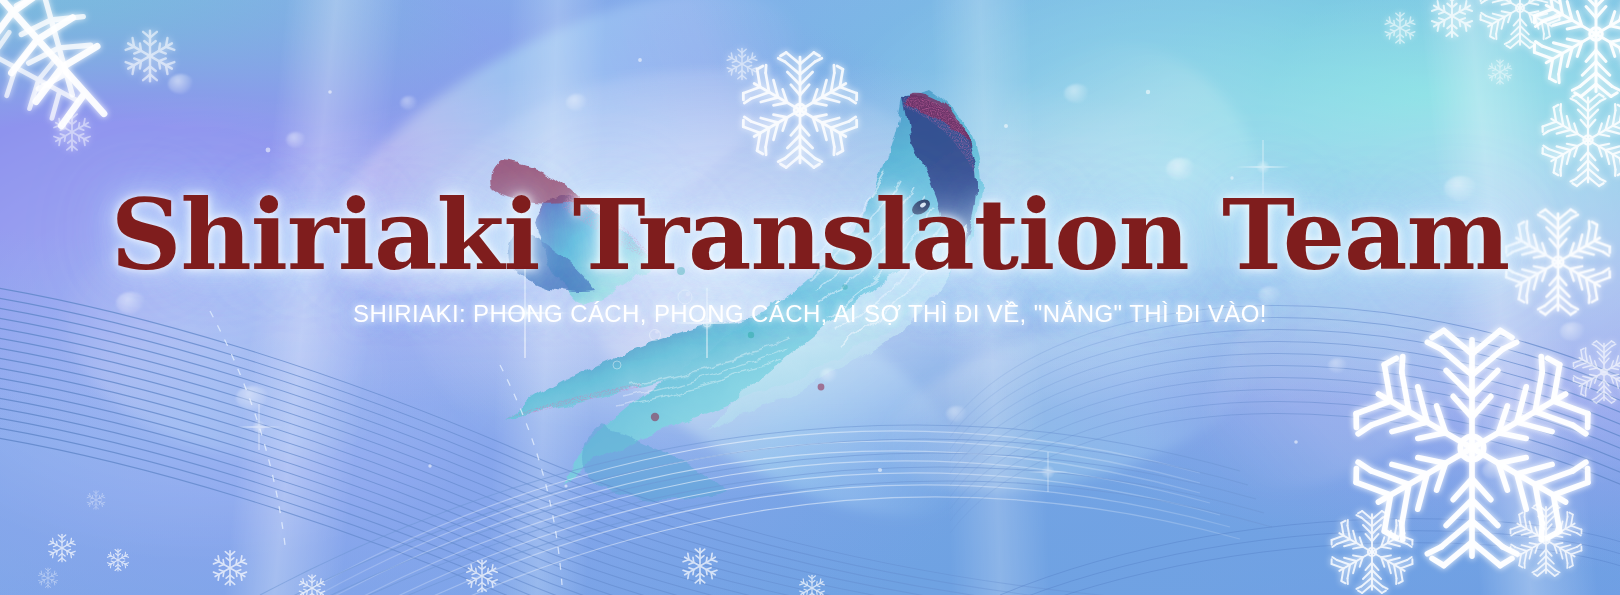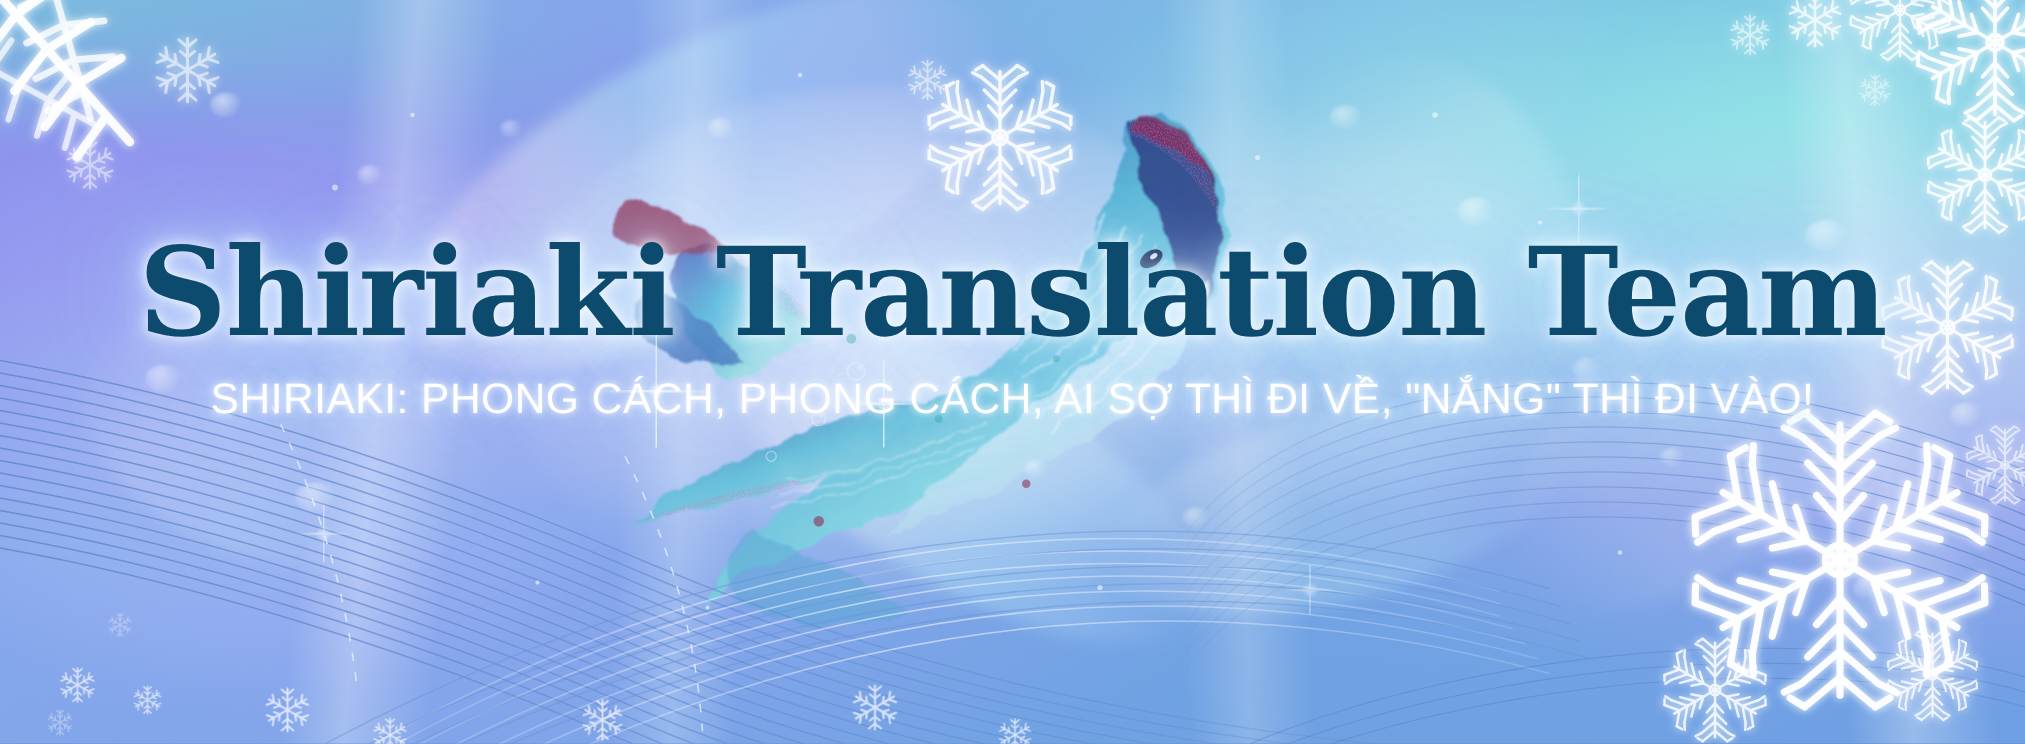--- a/index.html
+++ b/index.html
@@ -86,33 +86,33 @@
     position:absolute;left:0;right:0;top:186px;
     text-align:center;z-index:40;
   }
   #title{
     margin:0;
     font-family:"DejaVu Serif",serif;
     font-weight:700;
     font-size:98px;
     line-height:1.0;
     letter-spacing:-1px;
-    color:#0c4a6e;
+    color:#7f1d1d;
     text-shadow:
       0 0 10px rgba(255,255,255,.98),
       0 0 26px rgba(214,240,255,.92),
       0 0 54px rgba(180,220,255,.72),
       0 0 96px rgba(150,200,255,.48);
     white-space:nowrap;
   }
   #subtitle{
     margin:16px 0 0 0;
     font-family:"Liberation Sans",sans-serif;
     font-weight:400;
-    font-size:34px;
+    font-size:24px;
     letter-spacing:.4px;
     color:#ffffff;
     text-shadow:
       0 0 6px rgba(255,255,255,.95),
       0 0 18px rgba(205,235,255,.80),
       0 0 40px rgba(165,210,255,.50);
     white-space:nowrap;
   }
 
   

